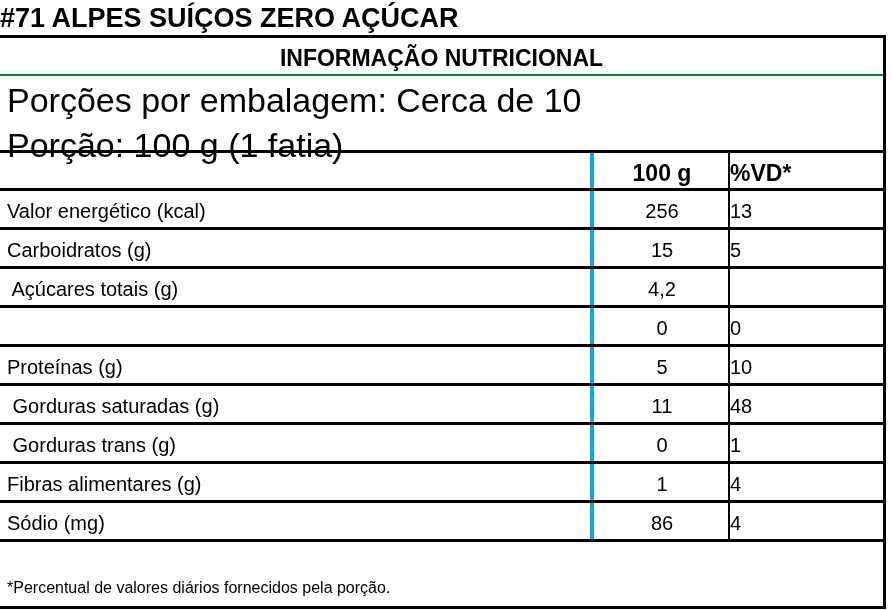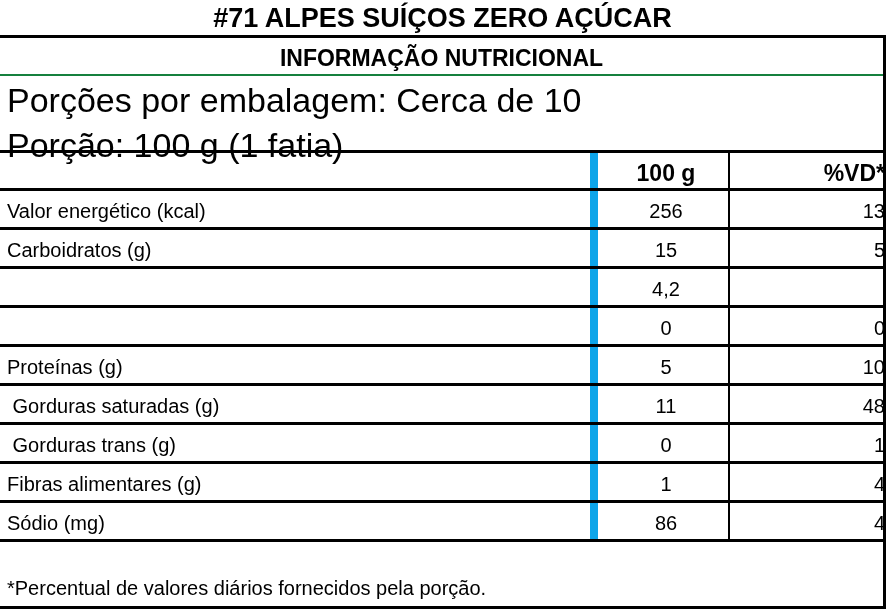--- a/index.html
+++ b/index.html
@@ -1,31 +1,31 @@
 <!DOCTYPE html>
 <html><head>
 <meta charset="utf-8">
 <style>
   html, body { margin:0; padding:0; background:#ffffff; }
   body { width:892px; height:610px; position:relative; overflow:hidden; font-family:"Liberation Sans", sans-serif; color:#000; }
-  .title { position:absolute; left:0; top:0; width:885px; height:36px; text-align:center; font-weight:bold; font-size:27px; line-height:36px; }
+  .title { position:absolute; left:0; top:0; width:885px; height:36px; font-weight:bold; font-size:27px; line-height:36px; }
   .frame { position:absolute; left:0; top:35px; width:883px; height:568px; border-top:3px solid #000; border-right:3px solid #000; border-bottom:3px solid #000; }
   .sub { position:absolute; left:0; top:0; width:883px; height:36px; text-align:center; font-weight:bold; font-size:23px; line-height:40px; border-bottom:2px solid #15803d; }
   .portion { position:absolute; left:0; top:39px; width:883px; height:73px; border-bottom:3px solid #000; font-size:34px; }
   .portion div { position:absolute; left:7px; }
   .p1 { top:4px; } .p2 { top:49px; }
   .grid { position:absolute; left:0; top:115px; width:883px; }
   .row { position:relative; height:36px; border-bottom:3px solid #000; font-size:20px; }
   .row .name { position:absolute; left:7px; top:0; line-height:40px; white-space:pre; }
-  .row .v1 { position:absolute; left:590px; width:136px; top:0; height:100%; text-align:center; line-height:40px; border-left:8px solid #0ea5e9; }
-  .row .v2 { position:absolute; left:728px; width:155px; top:0; height:100%; text-align:right; line-height:40px; border-left:2px solid #000; }
+  .row .v1 { position:absolute; left:590px; width:136px; top:0; height:100%; text-align:center; line-height:40px; border-left:4px solid #0ea5e9; }
+  .row .v2 { position:absolute; left:728px; width:155px; top:0; height:100%; text-align:left; line-height:40px; border-left:2px solid #000; }
   .row.head { height:35px; }
   .row.head .v1, .row.head .v2 { font-weight:bold; font-size:23px; }
   .row.last { border-bottom:3px solid #000; }
-  .foot { position:absolute; left:7px; top:532px; font-size:20px; line-height:36px; }
+  .foot { position:absolute; left:7px; top:532px; font-size:16px; line-height:36px; }
 </style>
 </head>
 <body>
 
 <div class="title">#71 ALPES SUÍÇOS ZERO AÇÚCAR</div>
 
 <div class="frame">
   <div class="sub">INFORMAÇÃO NUTRICIONAL</div>
   <div class="portion">
     <div class="p1">Porções por embalagem: Cerca de 10</div>
@@ -41,20 +41,21 @@
       <span class="name">Valor energético (kcal)</span>
       <span class="v1">256</span>
       <span class="v2">13</span>
     </div>
     <div class="row">
       <span class="name">Carboidratos (g)</span>
       <span class="v1">15</span>
       <span class="v2">5</span>
     </div>
     <div class="row">
+      <span class="name"> Açúcares totais (g)</span>
       <span class="v1">4,2</span>
       <span class="v2"></span>
     </div>
     <div class="row">
       <span class="v1">0</span>
       <span class="v2">0</span>
     </div>
     <div class="row">
       <span class="name">Proteínas (g)</span>
       <span class="v1">5</span>

